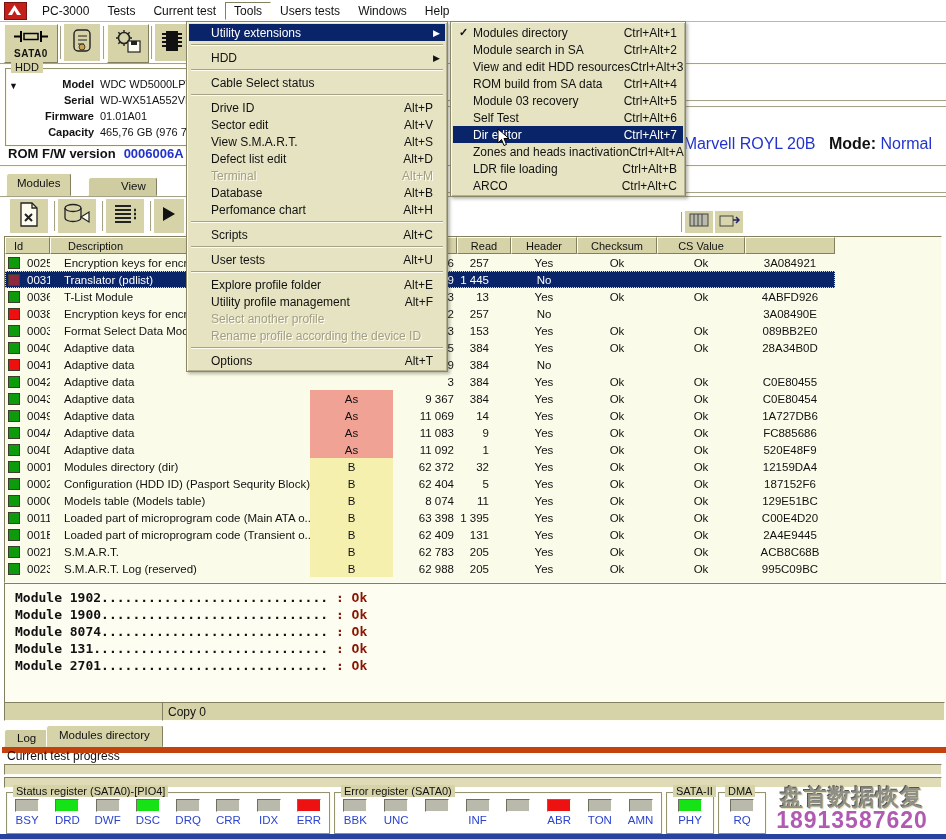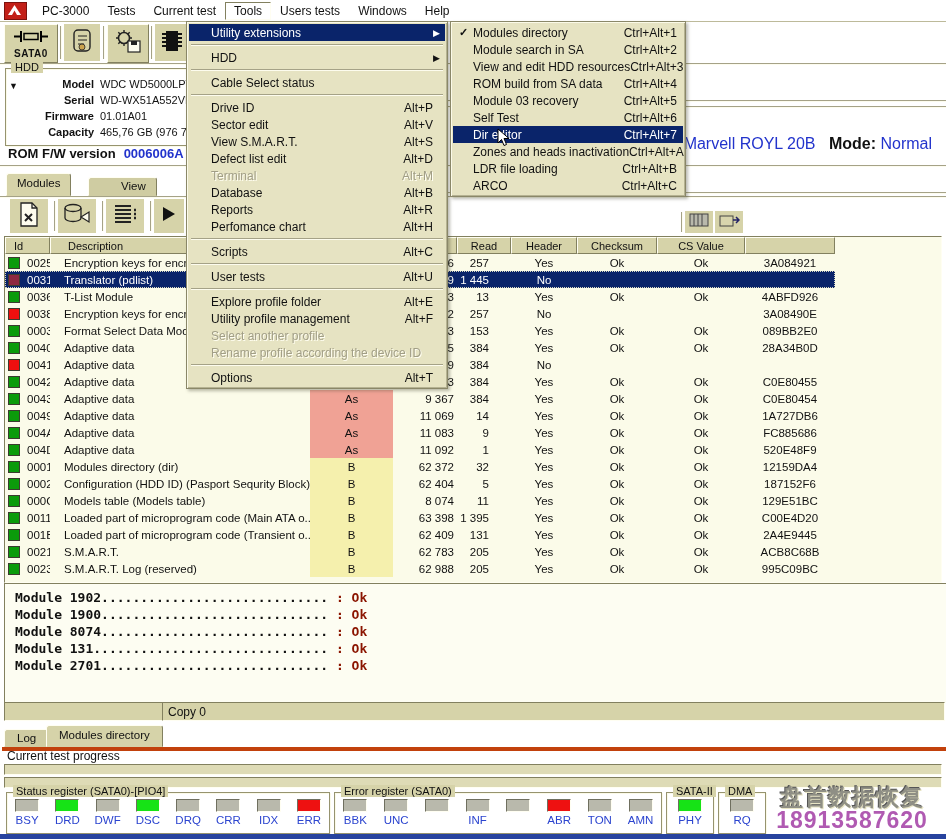--- a/index.html
+++ b/index.html
@@ -65,21 +65,21 @@
   .logpanel{position:absolute;left:4px;top:583px;width:934px;height:113px;background:#fdfdf2;
             border:1px solid;border-color:#82805f #fffef2 #fffef2 #82805f;
             font-family:"DejaVu Sans Mono","Liberation Mono",monospace;font-size:13px;font-weight:bold;
             padding:5px 0 0 10px;line-height:17px;}
   .logline .ok{color:#8b1500;}
   
   .sbar{position:absolute;left:0px;top:701px;width:946px;height:21px;}
   .scell{position:absolute;top:1px;height:17px;border:1px solid;border-color:#82805f #fffef2 #fffef2 #82805f;
          font-size:12px;display:flex;align-items:center;padding-left:5px;background:#d6d3a9;}
   
-  .btabs{position:absolute;left:2px;top:724px;height:23px;width:944px;border-bottom:4px solid #c2410c;}
+  .btabs{position:absolute;left:2px;top:724px;height:23px;width:944px;border-bottom:6px solid #c2410c;}
   .btab{position:absolute;bottom:0;background:#d6d3a9;border:1px solid;border-color:#fffef2 #82805f transparent #fffef2;
         border-radius:3px 3px 0 0;font-size:11.5px;padding:3px 12px;}
   .btab.inactive{height:11px;padding-top:2px;background:#cfcca2;}
   .btab.active{height:14px;z-index:2;}
   .prog-label{position:absolute;left:7px;top:749px;font-size:12px;}
   .pbar{position:absolute;left:4px;width:936px;height:9px;background:#dedbb6;
         border:1px solid;border-color:#82805f #fffef2 #fffef2 #82805f;}
   
   .group{position:absolute;top:792px;height:40px;border:1px solid #96936f;
          box-shadow:inset 1px 1px 0 #fbfae8, 1px 1px 0 #fbfae8;}
@@ -736,24 +736,20 @@
       </div>
       <div class="mitem disabled">
         <span class="mlabel">Terminal</span>
         <span class="sc">Alt+M</span>
       </div>
       <div class="mitem">
         <span class="mlabel">Database</span>
         <span class="sc">Alt+B</span>
       </div>
       <div class="mitem">
-        <span class="mlabel">Reports</span>
-        <span class="sc">Alt+R</span>
-      </div>
-      <div class="mitem">
         <span class="mlabel">Perfomance chart</span>
         <span class="sc">Alt+H</span>
       </div>
       <div class="msep"></div>
       <div class="mitem">
         <span class="mlabel">Scripts</span>
         <span class="sc">Alt+C</span>
       </div>
       <div class="msep"></div>
       <div class="mitem">

